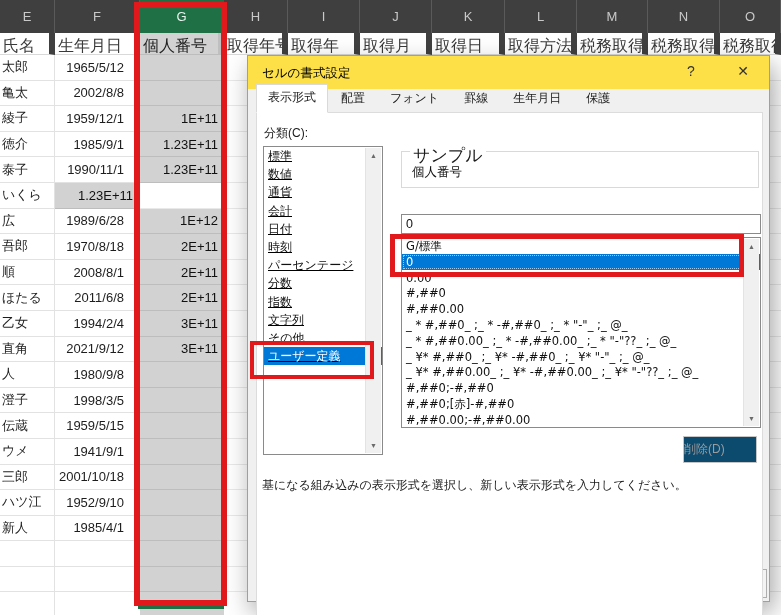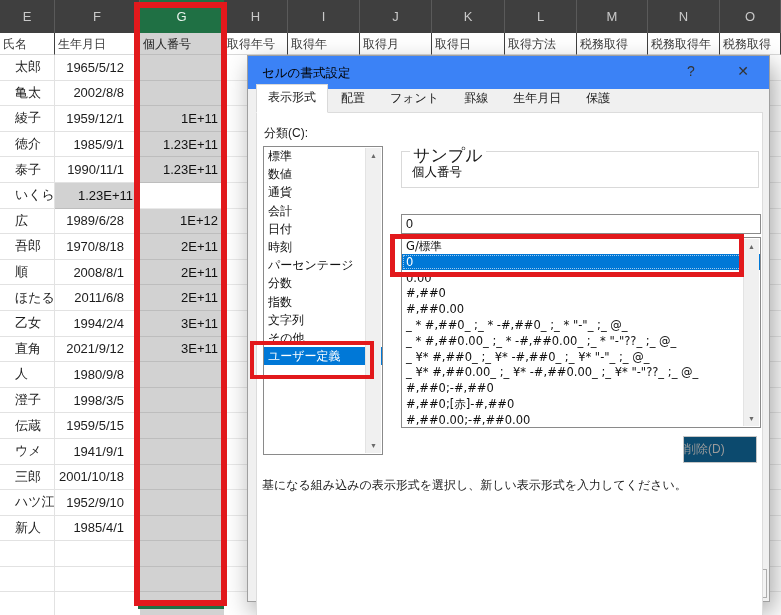--- a/index.html
+++ b/index.html
@@ -5,57 +5,57 @@
   html,body{margin:0;padding:0;background:#fff;}
   *{box-sizing:border-box;font-family:"Liberation Sans",sans-serif;}
   #stage{position:relative;width:781px;height:615px;overflow:hidden;background:#fff;}
 
   
   .col-heads{position:absolute;left:0;top:0;width:781px;height:33px;background:#3f3f3f;display:flex;}
   .chcell{height:100%;display:flex;align-items:center;justify-content:center;
           color:#c9c9c9;font-size:13px;border-right:1px solid #5a5a5a;flex:0 0 auto;}
   .chcell.sel{background:#1f7044;color:#eaf4ee;border-right-color:#1f7044;}
   .field-row{position:absolute;left:0;top:33px;width:781px;height:22px;display:flex;background:#fff;}
-  .fcell{height:100%;font-size:12px;color:#3a3a3a;padding:3px 0 9px 3px;white-space:nowrap;overflow:hidden;
-         border-right:1px solid #404040;border-bottom:1px solid #d9d9d9;flex:0 0 auto;background:#fff;}
+  .fcell{height:100%;font-size:16px;color:#3a3a3a;padding:3px 0 9px 3px;white-space:nowrap;overflow:hidden;
+         border-right:6px solid #404040;border-bottom:1px solid #d9d9d9;flex:0 0 auto;background:#fff;}
   .fcell.sel{background:#d2d2d2;border-right-color:#bfbfbf;border-bottom-color:#bdbdbd;color:#222;}
   .rows{position:absolute;left:0;top:55px;width:781px;height:560px;}
   .srow{display:flex;width:781px;height:25.6px;}
   .cell{height:100%;font-size:13px;color:#1d1d1d;white-space:nowrap;overflow:hidden;
         border-bottom:1px solid #e2e2e2;display:flex;align-items:center;}
-  .cell.name{width:55px;padding-left:15px;border-right:1px solid #e2e2e2;}
+  .cell.name{width:55px;padding-left:2px;border-right:1px solid #e2e2e2;}
   .cell.birth{width:85px;justify-content:flex-end;padding-right:16px;}
   .cell.gnum{width:84px;background:#d2d2d2;justify-content:flex-end;padding-right:6px;
              border-bottom-color:#bdbdbd;color:#111;}
   .cell.rest{flex:1;border-bottom:1px solid #e9e9e9;}
 
   
   .red-box{position:absolute;border:6px solid #e2191c;background:transparent;pointer-events:none;}
   #red-col{left:134px;top:2px;width:93px;height:604px;z-index:5;}
   #green-sel-line{position:absolute;left:138px;top:606px;width:86px;height:3px;background:#1e7145;z-index:4;}
   #red-cat{left:250px;top:341px;width:124px;height:38px;border-width:4px;z-index:30;}
   #red-type{left:390px;top:234px;width:354px;height:43px;border-width:5px;z-index:30;}
 
   
   #dialog{position:absolute;left:247px;top:55px;width:523px;height:547px;background:#f0f0f0;
           border:1px solid #9f9f9f;box-shadow:4px 10px 24px rgba(0,0,0,.35);z-index:10;}
-  .titlebar{position:absolute;left:0;top:0;width:100%;height:33px;background:#3b82f6;}
+  .titlebar{position:absolute;left:0;top:0;width:100%;height:33px;background:#fde047;}
   .title-text{position:absolute;left:14px;top:9px;font-size:12.5px;color:#000;}
   .tb-btn{position:absolute;top:7px;width:26px;height:20px;text-align:center;font-size:14px;color:#333;cursor:default;}
   #btn-help{left:430px;}
   #btn-close{left:482px;}
   .tabstrip{position:absolute;left:8px;top:33px;height:24px;display:flex;align-items:flex-end;z-index:2;}
   .tab{font-size:12px;color:#1a1a1a;padding:4px 11px 5px 11px;border:1px solid transparent;margin-right:1px;}
   .tab.active{background:#fff;border-color:#d9d9d9 #d9d9d9 #fff #d9d9d9;padding-bottom:6px;position:relative;z-index:3;}
   .page{position:absolute;left:8px;top:56px;width:507px;height:508px;background:#fff;border:1px solid #dcdcdc;z-index:1;}
 
   .lbl{position:absolute;font-size:12px;color:#1a1a1a;}
   #cat-label{left:7px;top:12px;}
   .listbox{position:absolute;background:#fff;border:1px solid #8a8a8a;overflow:hidden;}
-  #cat-list{left:6px;top:33px;width:120px;height:309px;}
+  #cat-list{left:6px;top:33px;width:120px;height:309px;text-decoration:underline;}
   .cat-item{height:18.2px;font-size:12px;color:#111;padding:1px 0 0 4px;white-space:nowrap;overflow:hidden;}
   .cat-item.selected{background:#0078d7;color:#fff;}
   .vscroll{position:absolute;top:1px;right:1px;bottom:1px;width:16px;background:#f0f0f0;border-left:1px solid #e3e3e3;}
   .varrow{position:absolute;left:0;width:100%;height:15px;font-size:7px;color:#6a6a6a;text-align:center;line-height:15px;}
   .varrow.up{top:0;}
   .varrow.down{bottom:0;}
 
   .groupbox{position:absolute;left:144px;top:38px;width:358px;height:37px;border:1px solid #d9d9d9;}
   .group-label{position:absolute;left:8px;top:-8px;background:#fff;padding:0 3px;font-size:17px;color:#1a1a1a;}
   .sample-value{position:absolute;left:10px;top:12px;font-size:12.5px;color:#111;}

